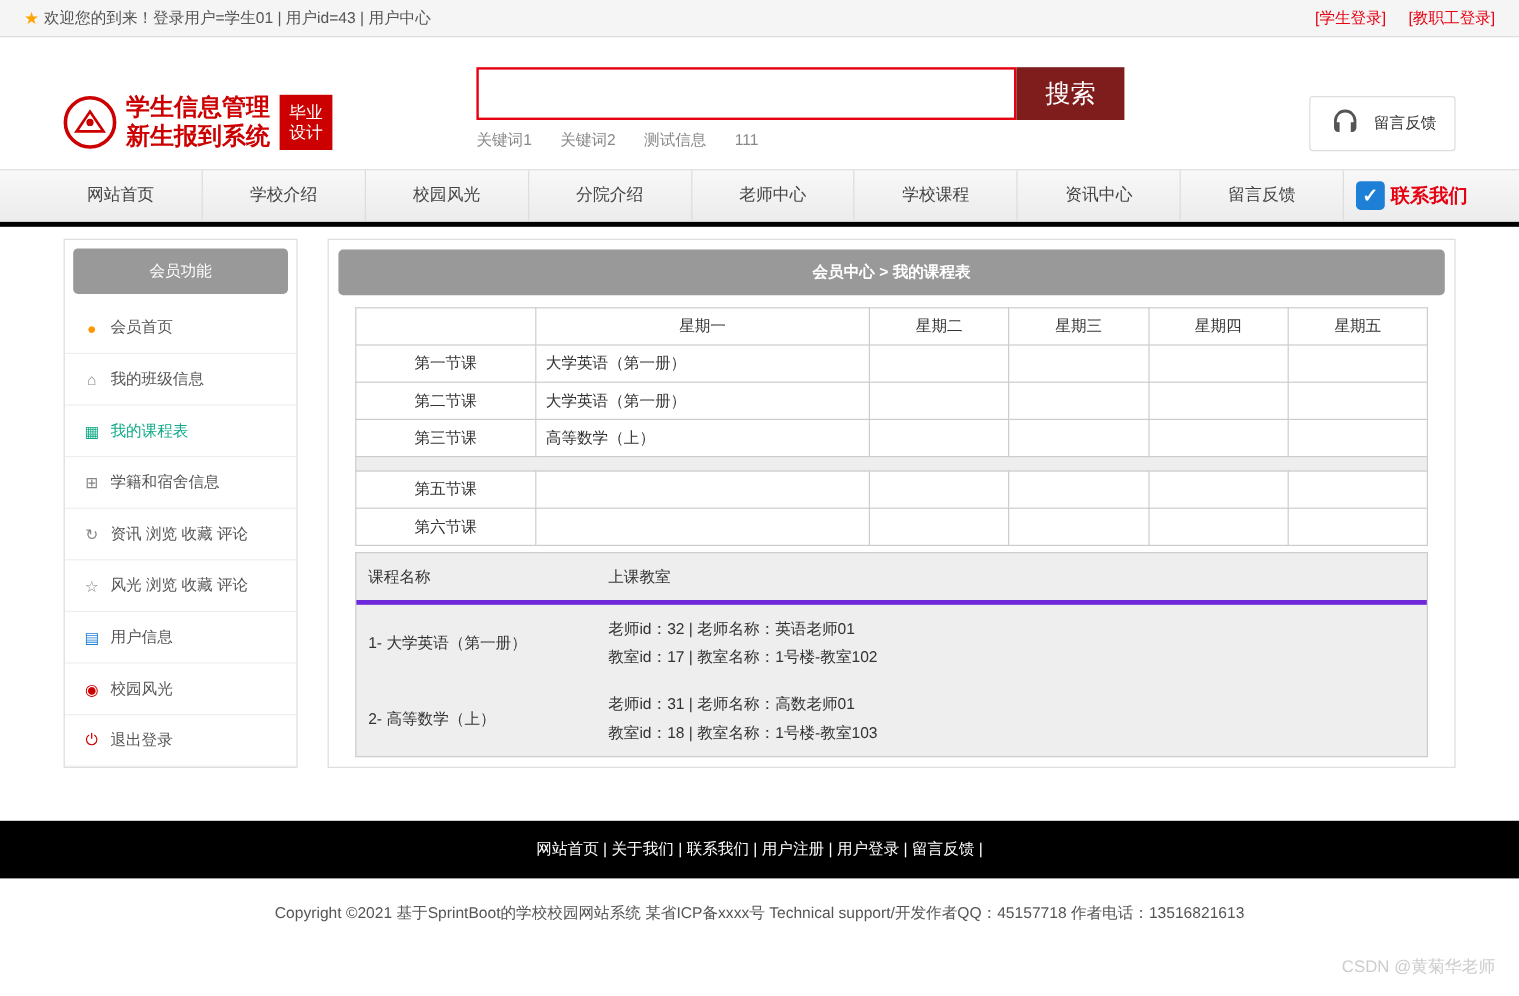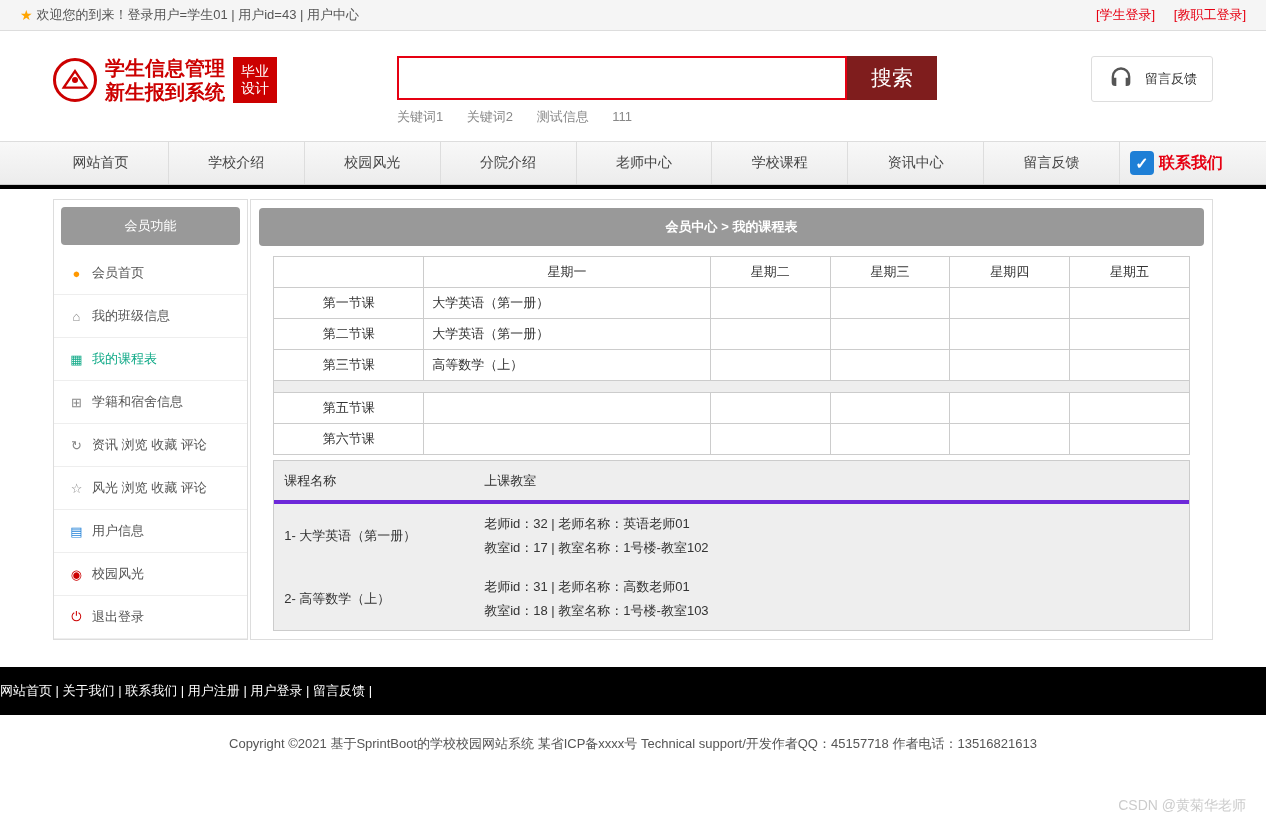--- a/index.html
+++ b/index.html
@@ -1,60 +1,60 @@
 <!DOCTYPE html>
 <html><head>
 <meta charset="utf-8">
 <style>
 * { margin: 0; padding: 0; box-sizing: border-box; }
 body { font-family: "Microsoft YaHei", Arial, sans-serif; font-size: 13px; color: #333; background: #fff; }
 .topbar { background: #f5f5f5; border-bottom: 1px solid #ddd; padding: 6px 20px; display: flex; justify-content: space-between; align-items: center; }
 .topbar-left { display: flex; align-items: center; color: #555; }
 .star-icon { color: #ffa500; margin-right: 4px; font-size: 14px; }
 .topbar-right a { color: #e60012; text-decoration: none; margin-left: 15px; }
-.header { max-width: 1200px; margin: 0 auto; padding: 25px 20px 15px; display: flex; align-items: flex-start; gap: 20px; }
+.header { max-width: 1200px; margin: 0 auto; padding: 25px 20px 15px; display: flex; align-items: flex-end; gap: 20px; }
 .logo-area { display: flex; align-items: center; gap: 8px; }
 .logo-circle { width: 44px; height: 44px; border-radius: 50%; border: 3px solid #c00; display: flex; align-items: center; justify-content: center; }
 .logo-circle svg { width: 30px; height: 30px; }
 .logo-text { color: #c00; font-weight: bold; font-size: 20px; line-height: 1.2; }
 .logo-badge { background: #c00; color: #fff; padding: 6px 8px; font-size: 14px; line-height: 1.2; text-align: center; }
 .search-area { flex: 1; margin-left: 100px; }
 .search-box { display: flex; }
 .search-input { flex: 1; max-width: 450px; border: 2px solid #e60012; padding: 8px; font-size: 14px; outline: none; }
 .search-btn { background: #7f1d1d; color: #fff; border: none; padding: 8px 24px; font-size: 21px; cursor: pointer; }
 .keywords { margin-top: 8px; color: #888; font-size: 13px; }
 .keywords span { margin-right: 20px; cursor: pointer; }
 .feedback-area { display: flex; align-items: center; gap: 10px; border: 1px solid #ddd; padding: 8px 15px; border-radius: 3px; cursor: pointer; }
 .feedback-icon { width: 28px; height: 28px; }
 .nav { background: linear-gradient(#f8f8f8, #ececec); border-top: 1px solid #ddd; border-bottom: 1px solid #ccc; }
 .nav-inner { max-width: 1200px; margin: 0 auto; display: flex; }
 .nav-item { flex: 1; text-align: center; padding: 12px 0; border-right: 1px solid #ddd; cursor: pointer; color: #444; font-size: 14px; }
 .nav-contact { display: flex; align-items: center; justify-content: center; gap: 5px; color: #e60012; font-weight: bold; font-size: 16px; padding: 0 10px; }
 .nav-contact-icon { width: 24px; height: 24px; background: #1e7fd6; border-radius: 4px; display: flex; align-items: center; justify-content: center; color: #fff; font-size: 16px; }
 .black-line { height: 4px; background: #000; }
-.main { max-width: 1200px; margin: 10px auto; display: flex; gap: 2px; padding: 0 20px; }
+.main { max-width: 1200px; margin: 10px auto; display: flex; gap: 25px; padding: 0 20px; }
 .sidebar { width: 195px; border: 1px solid #ddd; background: #fff; }
 .sidebar-title { background: #999; color: #fff; text-align: center; padding: 10px; border-radius: 4px; margin: 7px; }
 .sidebar-item { padding: 12px 15px; border-bottom: 1px solid #eee; cursor: pointer; display: flex; align-items: center; gap: 8px; color: #555; }
 .sidebar-item.active { color: #1a8; }
 .sidebar-item .si-icon { width: 15px; height: 15px; display: inline-flex; align-items: center; justify-content: center; font-size: 13px; }
 .content { flex: 1; border: 1px solid #ddd; background: #fff; padding: 8px; }
 .breadcrumb { background: #999; color: #fff; text-align: center; padding: 10px; border-radius: 4px; font-weight: bold; }
 .schedule-table { width: 97%; margin: 10px auto 0; border-collapse: collapse; }
 .schedule-table th, .schedule-table td { border: 1px solid #ccc; padding: 6px 8px; font-size: 13px; text-align: left; }
 .schedule-table th { font-weight: normal; text-align: center; }
 .schedule-table .period { text-align: center; width: 150px; }
 .gap-row td { background: #eee; border-left: 1px solid #ccc; border-right: 1px solid #ccc; }
 .course-info { width: 97%; margin: 5px auto 0; background: #eee; border: 1px solid #ccc; }
 .course-info-row { display: flex; }
 .course-info-cell { padding: 8px 10px; font-size: 13px; }
 .course-info-name { width: 200px; display: flex; align-items: center; }
 .course-info-room { flex: 1; line-height: 1.8; }
 .course-info-header { display: flex; border-bottom: 4px solid #6d28d9; }
-.footer-black { background: #000; color: #fff; padding: 15px 0; margin-top: 27px; }
+.footer-black { background: #000; color: #fff; padding: 15px 0; text-align: center; margin-top: 44px; }
 .footer-black a { color: #fff; text-decoration: none; }
 .footer-copy { text-align: center; padding: 20px 0; color: #555; font-size: 13px; }
 .watermark { position: fixed; bottom: 15px; right: 20px; color: #ccc; font-size: 14px; }
 </style>
 </head>
 <body>
 
 <div class="topbar">
   <div class="topbar-left">
     <span class="star-icon">★</span>

